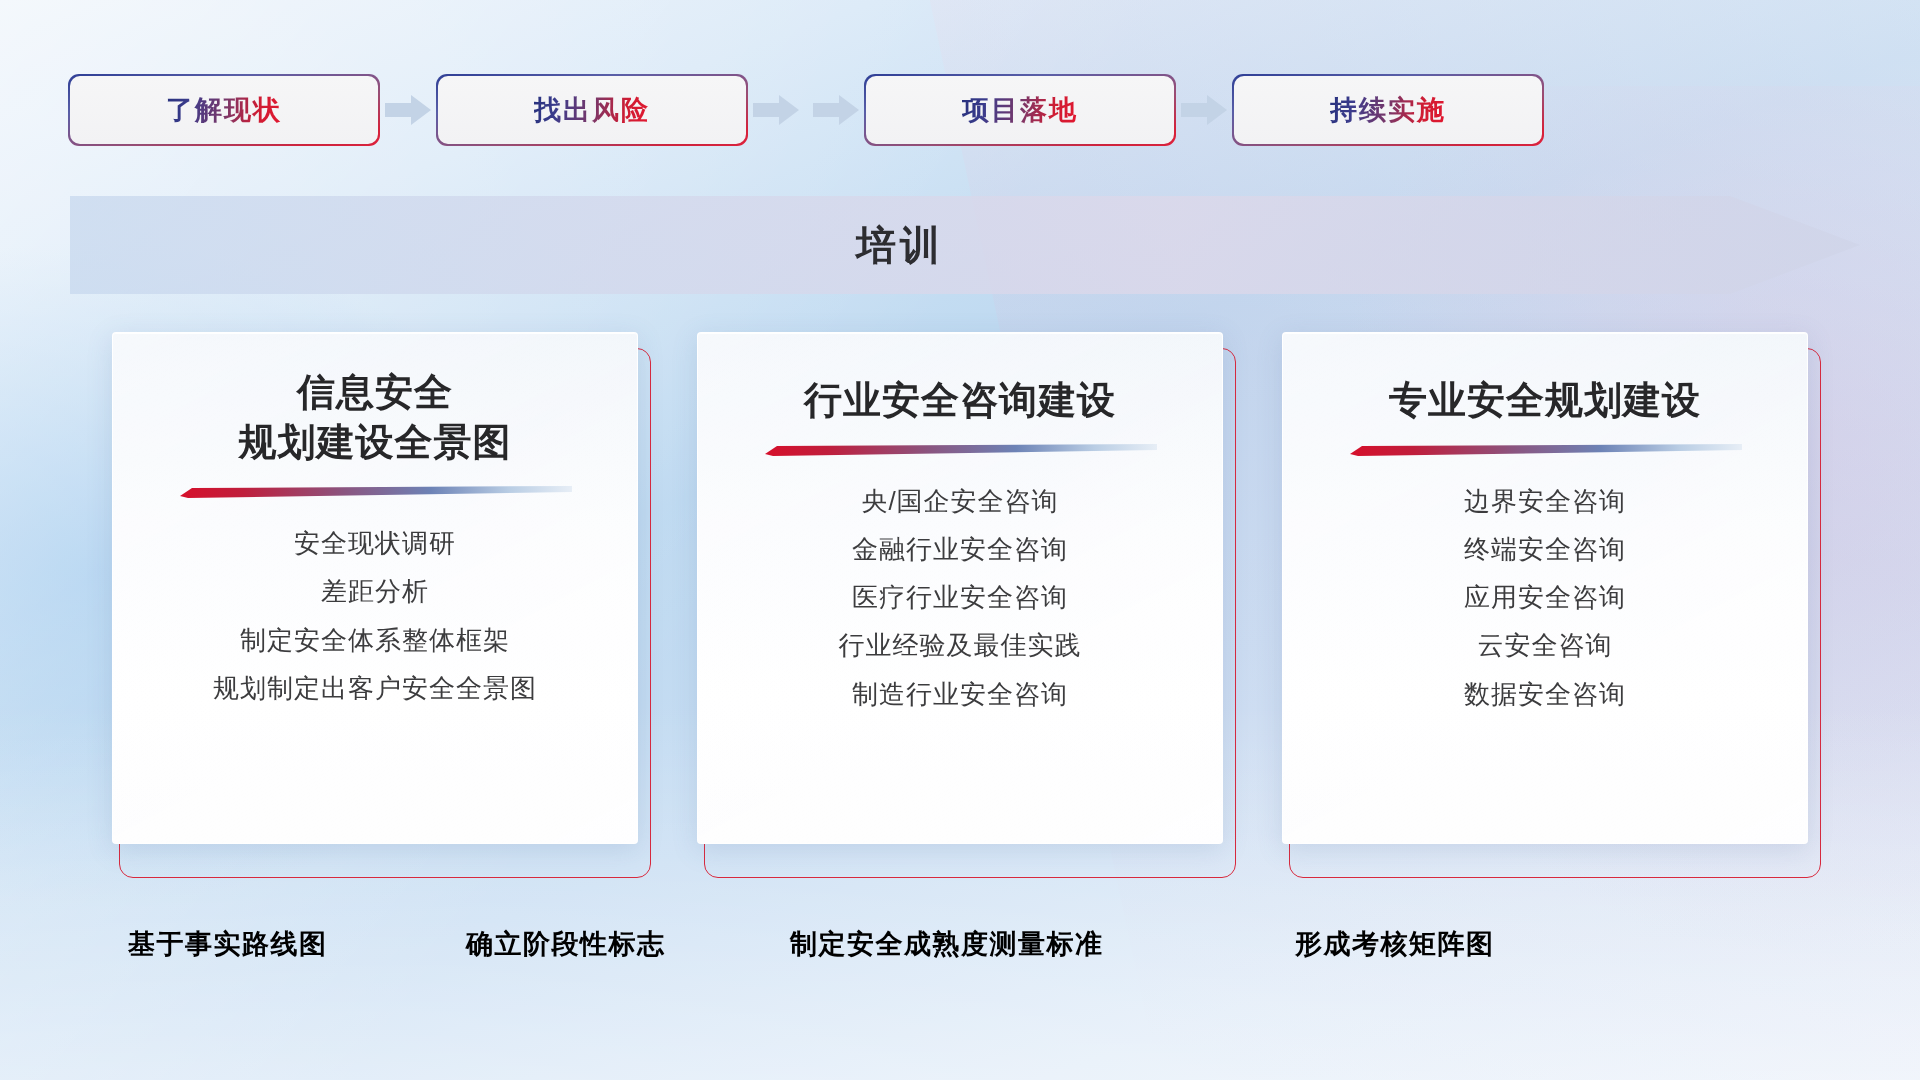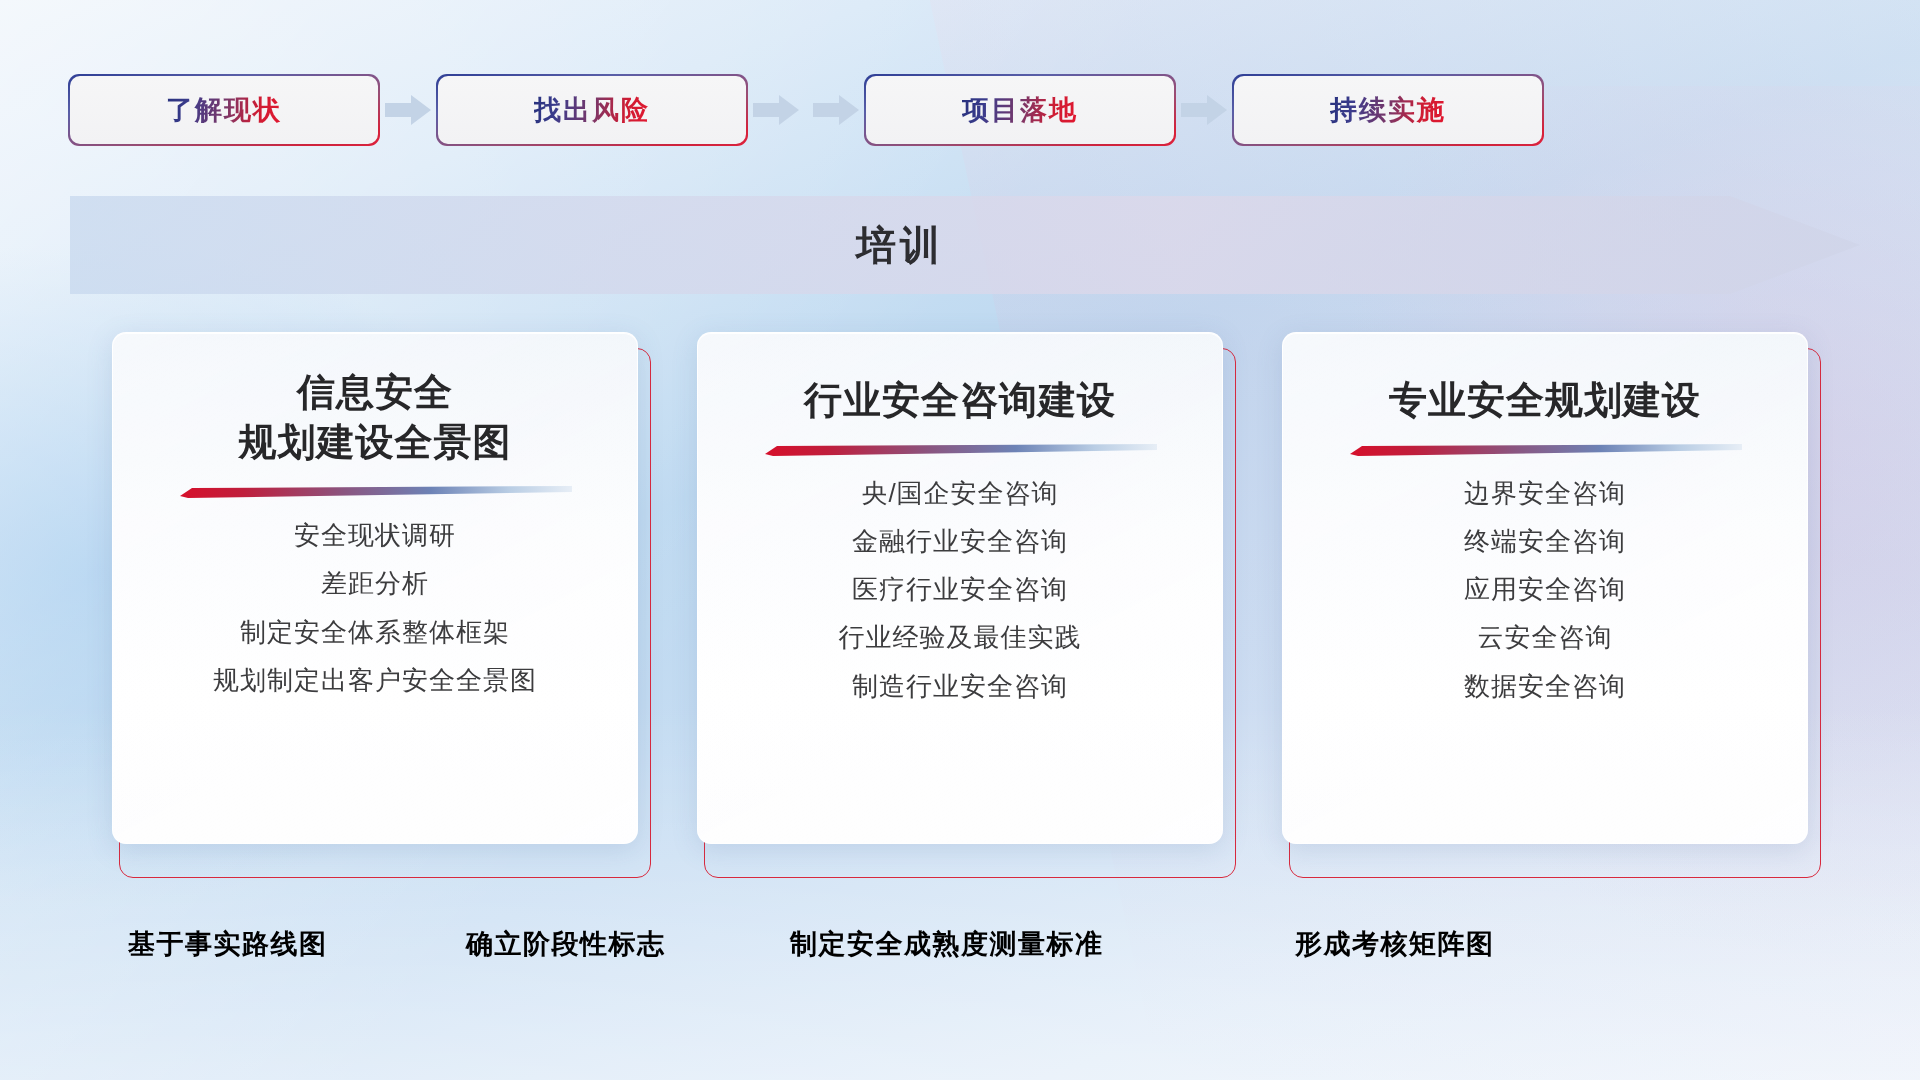--- a/index.html
+++ b/index.html
@@ -85,42 +85,42 @@
     display:flex;justify-content:space-between;
   }
   .card-wrap{position:relative;width:530px;height:540px;}
   .card-backing{
     position:absolute;left:7px;top:16px;width:530px;height:528px;
     border:1.6px solid #d8293d;border-radius:14px;
     background:transparent;
   }
   .card{
     position:absolute;left:0;top:0;width:526px;height:512px;
-    border-radius:14px;
+    border-radius:4px;
     background:
       linear-gradient(152deg, rgba(255,255,255,0.30) 0%, rgba(255,255,255,0.05) 40%, rgba(255,255,255,0.55) 100%),
       linear-gradient(180deg,#f2f6fb 0%,#fbfcfe 38%,#ffffff 72%,#fdfdfe 100%);
     border:1px solid rgba(255,255,255,0.95);
     box-shadow:0 6px 26px rgba(90,120,165,0.17), inset 0 1px 0 rgba(255,255,255,0.9);
     box-sizing:border-box;
     display:flex;flex-direction:column;align-items:center;
     overflow:hidden;
   }
   .card-title{
     margin-top:42px;
     font-size:38px;font-weight:700;color:#272729;line-height:1.32;
     text-align:center;letter-spacing:1px;white-space:pre-line;
   }
   .card-title.two-line{margin-top:34px;}
   .card-divider{
     margin-top:18px;width:394px;height:13px;
   }
   .card-divider svg{display:block;}
   .card-list{
-    margin-top:16px;display:flex;flex-direction:column;align-items:center;gap:6px;
+    margin-top:24px;display:flex;flex-direction:column;align-items:center;gap:6px;
     width:100%;
   }
   .card-item{
     font-size:26px;color:#3c3c3e;line-height:1.62;letter-spacing:1px;
     text-align:center;
   }
 
   
   .bottom-labels{position:absolute;left:0;top:912px;width:1920px;height:56px;z-index:6;}
   .blabel{

